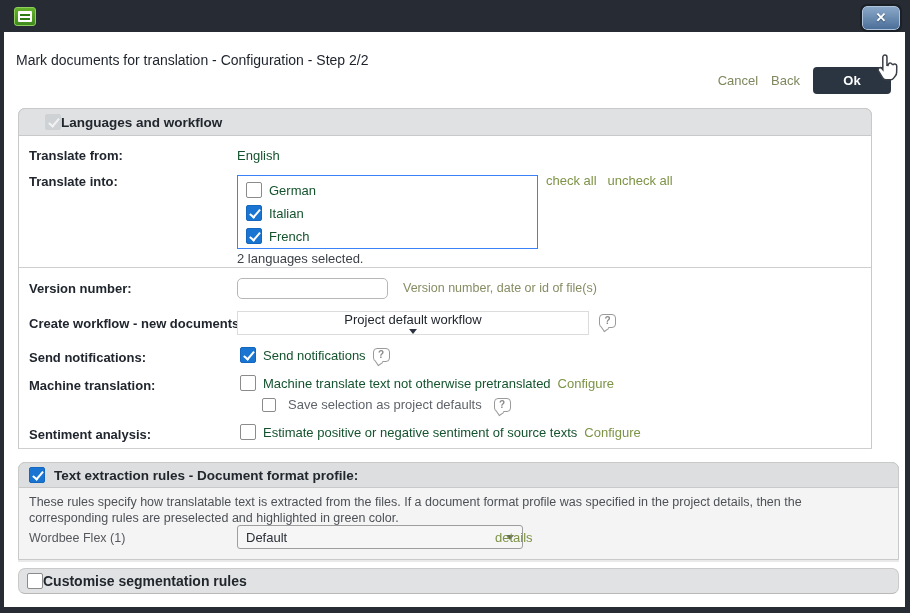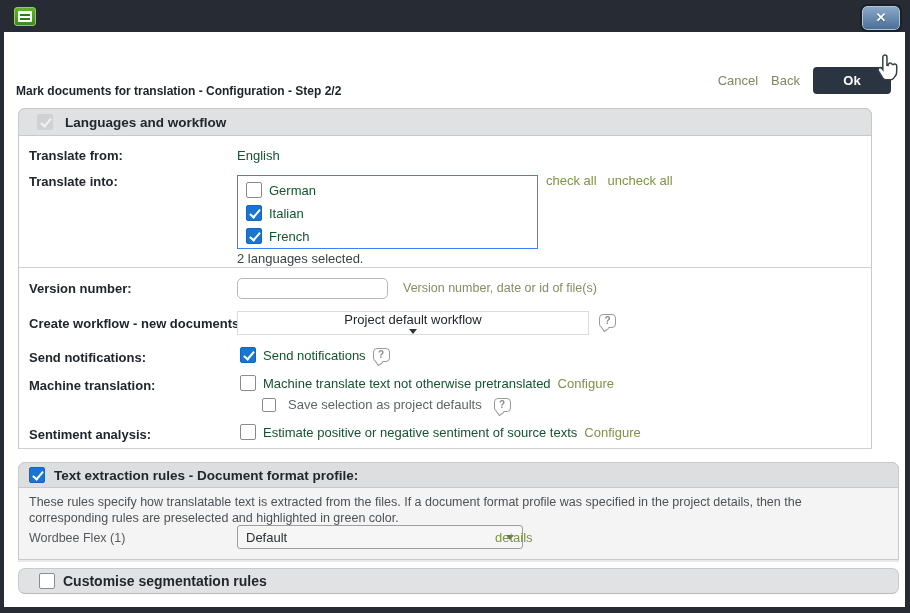--- a/index.html
+++ b/index.html
@@ -22,21 +22,21 @@
   .appicon .bar.b2 { top:7px; }
   .close-btn {
     position:absolute; right:10px; top:6px; width:38px; height:24px;
     background:linear-gradient(#8aa8c8,#4c6f99); border:1px solid #aec4dc;
     outline:2px solid #1b2026; border-radius:5px;
     color:#fff; font-weight:bold; font-size:13px; text-align:center; line-height:22px;
     cursor:pointer; text-shadow:0 1px 1px #2e4a6b;
   }
   
   .content { position:absolute; left:4px; top:32px; width:901px; height:575px; background:#fff; }
-  .dlg-title { position:absolute; left:12px; top:52px; font-size:12px; font-weight:bold; color:#1d222b; }
+  .dlg-title { position:absolute; left:12px; top:20px; font-size:14px; font-weight:normal; color:#1d222b; }
   .dlg-actions { position:absolute; right:14px; top:35px; display:flex; align-items:center; gap:13px; }
   .lnk-muted { color:#7e885e; font-size:13px; text-decoration:none; cursor:pointer; }
   .ok-btn {
     width:78px; height:27px; background:#2b3542; color:#fff; border:none; border-radius:4px;
     font-size:13px; font-weight:bold; font-family:inherit; cursor:pointer;
   }
   
   .lnk { color:#7d9346; font-size:13px; text-decoration:none; cursor:pointer; }
   .cb {
     position:relative; display:inline-block; width:16px; height:16px;
@@ -65,21 +65,21 @@
   .plain { font-size:13px; color:#14532d; }
   .gray { color:#5f646a; }
   
   .panel1 {
     position:absolute; left:14px; top:76px; width:854px; height:341px;
     border:1px solid #c9c9c9; border-radius:7px 7px 0 0; border-bottom:1px solid #cfcfcf; background:#fff;
   }
   .p-header {
     position:absolute; left:-1px; top:-1px; right:-1px; height:28px;
     background:#dfe1e2; border:1px solid #c9c9c9; border-radius:7px 7px 0 0;
-    display:flex; align-items:center; gap:12px; padding-left:18px;
+    display:flex; align-items:center; gap:0; padding-left:26px;
   }
   .p-header .p-title { font-size:13.5px; font-weight:bold; color:#22272e; }
   .row-tf-label { top:39px; }
   .row-tf-value { position:absolute; left:218px; top:39px; }
   .row-ti-label { top:65px; }
   .listbox {
     position:absolute; left:218px; top:66px; width:301px; height:74px;
     border:1px solid #3b82f6; background:#fff; overflow:hidden;
   }
   .lb-item { position:absolute; left:8px; display:flex; align-items:center; gap:7px; }
@@ -126,21 +126,21 @@
     border:1px solid #9e9e9e; border-radius:3px; background:#f6f6f6;
     display:flex; align-items:center; padding:0 8px; cursor:pointer;
   }
   .df-select .val { flex:1; font-size:13px; color:#2a3038; }
   .df-select .arrow-down { border-top-color:#666; }
   .p2-details { position:absolute; left:476px; top:67px; }
   
   .panel3 {
     position:absolute; left:14px; top:536px; width:881px; height:26px;
     background:#e1e2e3; border:1px solid #cacaca; border-bottom-color:#b8b8b8; border-radius:7px;
-    display:flex; align-items:center; gap:8px; padding-left:20px; 
+    display:flex; align-items:center; padding-left:8px; 
   }
   .panel3 .p-title { font-size:14px; font-weight:bold; color:#22272e; }
   
   .cursor { position:absolute; left:874px; top:53px; pointer-events:none; }
 </style>
 </head>
 <body>
 
 <div class="window">
 

